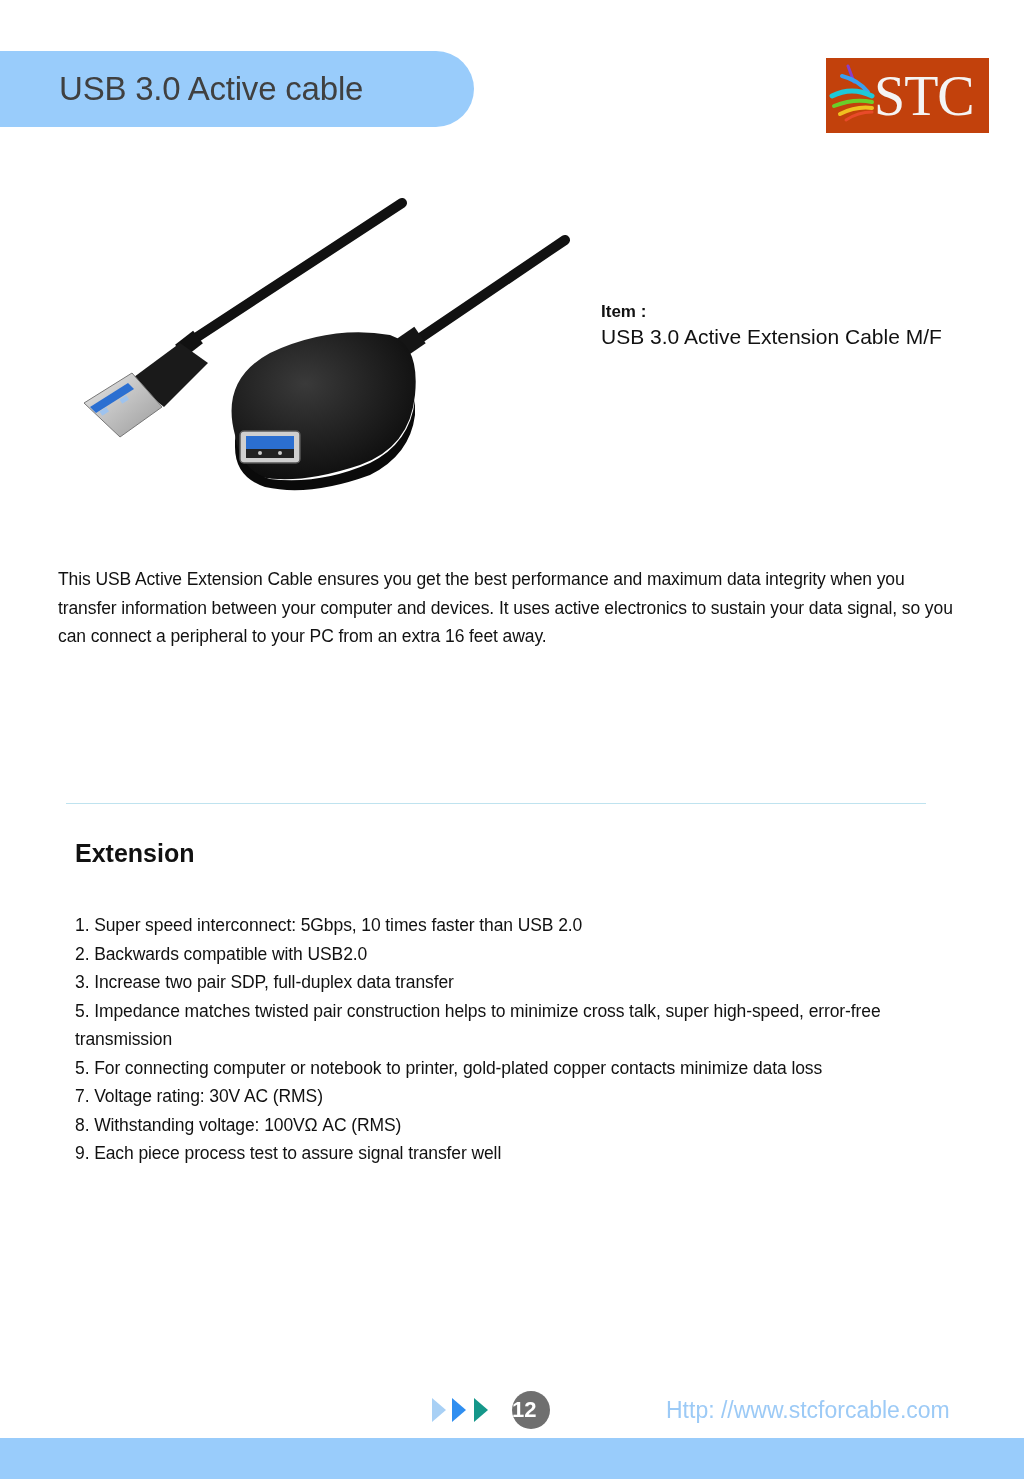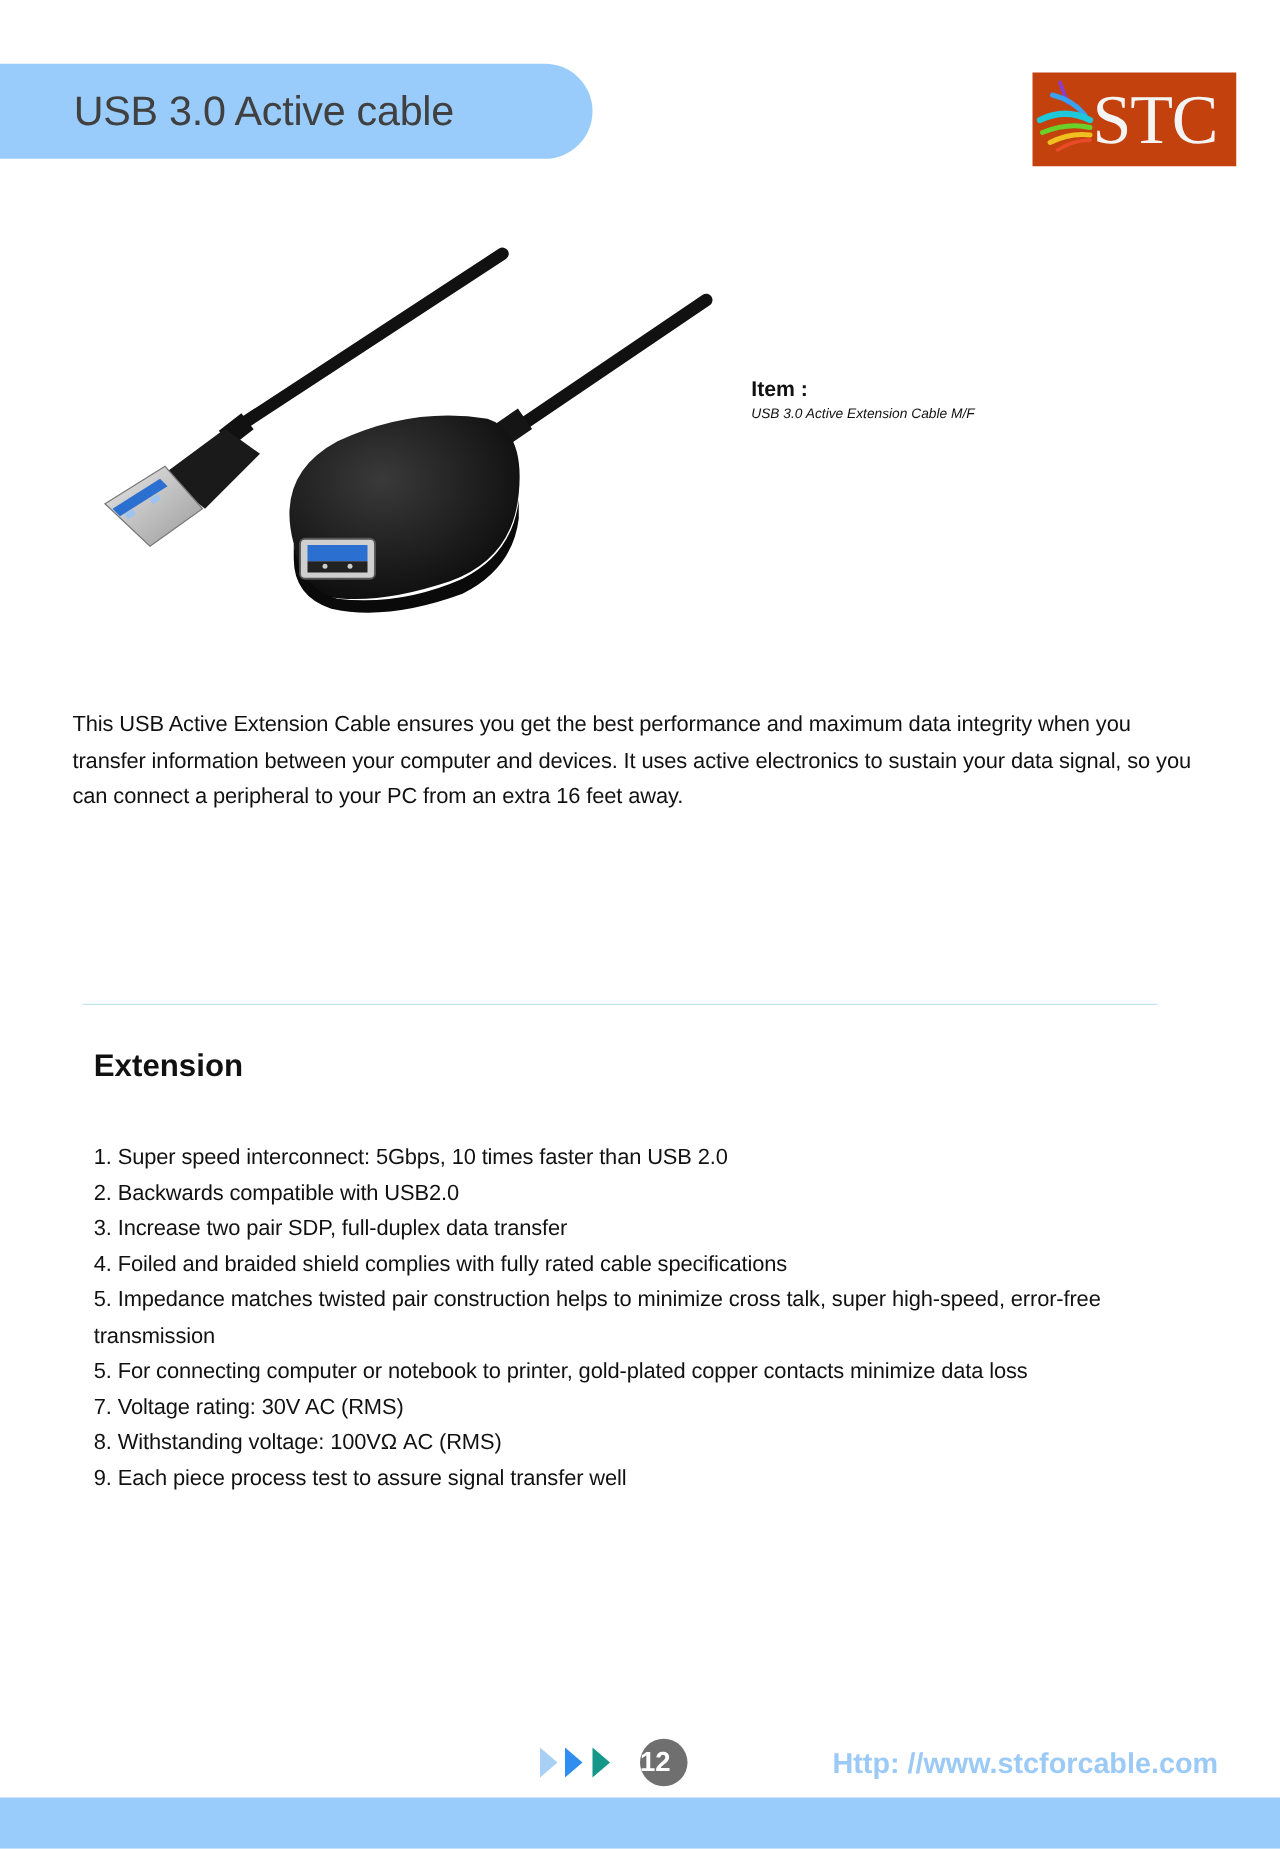--- a/index.html
+++ b/index.html
@@ -19,40 +19,40 @@
     position: absolute; left: 826px; top: 58px; width: 163px; height: 75px;
     background: #c2410c; overflow: hidden;
   }
   .logo-text {
     position: absolute; left: 48px; top: 8px; font-family: "Liberation Serif", serif;
     font-size: 56px; color: #f4f4f4; letter-spacing: -1px; line-height: 60px;
   }
   .logo svg { position: absolute; left: 2px; top: 4px; }
   .product-image { position: absolute; left: 70px; top: 185px; width: 520px; height: 320px; }
   .item-label { position: absolute; left: 601px; top: 302px; font-size: 17px; font-weight: bold; }
-  .item-value { position: absolute; left: 601px; top: 325px; font-size: 11px; font-style: italic; }
+  .item-value { position: absolute; left: 601px; top: 325px; font-size: 21px; }
   .description {
     position: absolute; left: 58px; top: 565px; width: 900px; font-size: 17.5px;
     line-height: 28.5px; letter-spacing: -0.1px;
   }
   .divider { position: absolute; left: 66px; top: 803px; width: 860px; height: 1px; background: #bfe3ef; }
   .features-heading { position: absolute; left: 75px; top: 839px; font-size: 25px; font-weight: bold; }
   .features-list {
     position: absolute; left: 75px; top: 911px; width: 860px; margin: 0; padding: 0;
     list-style: none; font-size: 17.5px; line-height: 28.5px; letter-spacing: -0.1px;
   }
   .features-list li { margin: 0; padding: 0; }
   .footer-arrows { position: absolute; left: 430px; top: 1397px; width: 64px; height: 26px; }
   .page-badge {
     position: absolute; left: 512px; top: 1391px; width: 38px; height: 38px;
     border-radius: 50%; background: #6f6f6f; color: #fff; font-weight: bold;
     font-size: 22px; text-align: left; line-height: 38px;
   }
   .footer-url {
-    position: absolute; left: 666px; top: 1397px; font-size: 23px; font-weight: bold;
+    position: absolute; left: 666px; top: 1397px; font-size: 23px; font-weight: normal;
     color: #9ccaf6;
   }
   .footer-bar { position: absolute; left: 0; top: 1438px; width: 1024px; height: 41px; background: #99ccfb; }
 </style>
 </head>
 <body>
 
 <div class="title-banner"></div>
 <div class="title-text">USB 3.0 Active cable</div>
 
@@ -108,21 +108,20 @@
 
 <div class="description">This USB Active Extension Cable ensures you get the best performance and maximum data integrity when you transfer information between your computer and devices. It uses active electronics to sustain your data signal, so you can connect a peripheral to your PC from an extra 16 feet away.</div>
 
 <div class="divider"></div>
 
 <div class="features-heading">Extension</div>
 <ul class="features-list">
   <li>1. Super speed interconnect: 5Gbps, 10 times faster than USB 2.0</li>
   <li>2. Backwards compatible with USB2.0</li>
   <li>3. Increase two pair SDP, full-duplex data transfer</li>
-  <li>4. Foiled and braided shield complies with fully rated cable specifications</li>
   <li>5. Impedance matches twisted pair construction helps to minimize cross talk, super high-speed, error-free transmission</li>
   <li>5. For connecting computer or notebook to printer, gold-plated copper contacts minimize data loss</li>
   <li>7. Voltage rating: 30V AC (RMS)</li>
   <li>8. Withstanding voltage: 100VΩ AC (RMS)</li>
   <li>9. Each piece process test to assure signal transfer well</li>
 </ul>
 
 <svg class="footer-arrows" viewBox="0 0 64 26">
   <polygon points="2,1 16,13 2,25" fill="#a8d0f5"></polygon>
   <polygon points="22,1 36,13 22,25" fill="#2f8ef0"></polygon>

